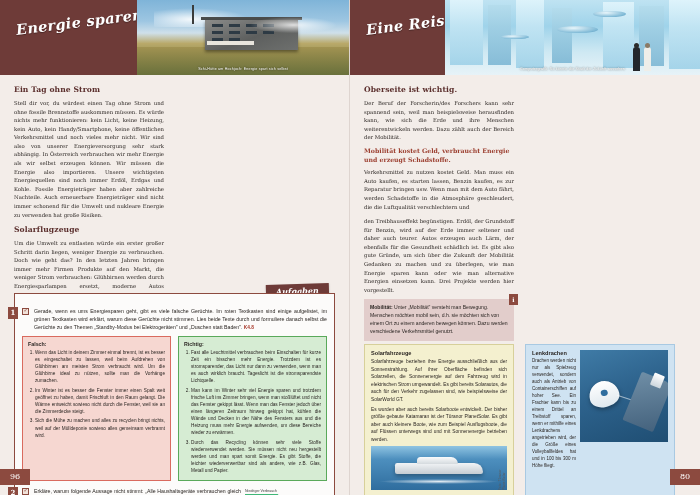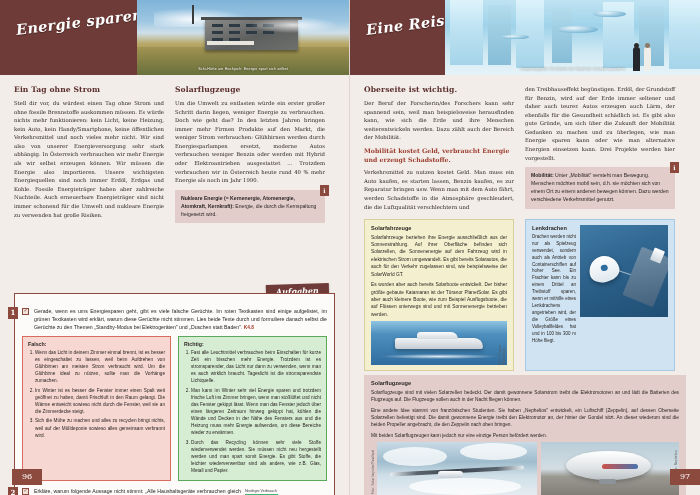--- a/index.html
+++ b/index.html
@@ -56,21 +56,21 @@
   .fz.glass { background:linear-gradient(180deg, rgba(225,245,252,.9), rgba(150,205,230,.8)); }
   .fdisk { position:absolute; border-radius:50%;
     background:radial-gradient(ellipse at 40% 30%, #e9f6fb, #7eb9d6 70%, #4b88ab); }
   .fpeople { position:absolute; right:16%; bottom:6%; width:26px; height:28px; }
   .fperson { position:absolute; bottom:0; width:7px; height:24px; background:#23262b; border-radius:3px 3px 0 0; }
   .fperson.b { background:#efeee9; }
   .fhead { position:absolute; top:-4px; left:1px; width:5px; height:5px; border-radius:50%; background:#2b2b2b; }
 
   
   .body-area { padding:10px 14px 0 14px; position:relative; }
-  .cols { display:flex; gap:11px; }
+  .cols { display:flex; gap:1px;flex-direction:column; }
   .col { width:150px; }
   h3.sec {
     font-family:"DejaVu Serif", serif; font-weight:700; font-size:7.6px; color:#5b2f2d;
     margin:0 0 5px 0; letter-spacing:.1px;
   }
   p.body {
     font-family:"DejaVu Serif", serif; font-size:5.3px; line-height:1.62;
     color:#2a2522; margin:0 0 5px 0; text-align:justify; hyphens:auto;
   }
   .sub-red {
@@ -178,21 +178,21 @@
     background:#8d9399; border-radius:2px; }
   .vcredit { position:absolute; left:0; top:8px; font-size:3px; color:#5b5b5b;
     writing-mode:vertical-rl; transform:rotate(180deg); letter-spacing:.2px; }
   .vcredit.right { left:auto; right:1px; }
 
   
   .pagenum {
     position:absolute; bottom:10px; width:30px; height:16px; background:#8c4a3f; color:#fff;
     font-family:"DejaVu Serif", serif; font-size:8px; text-align:center; line-height:16px;
   }
-  .pagenum.left { left:12px; }
+  .pagenum.left { left:0; }
   .pagenum.right { right:0; }
 </style>
 </head>
 <body>
 
 <div class="spread">
 
   <div class="page page-left">
 
     <div class="banner">
@@ -382,16 +382,16 @@
           <div class="photo-zepp">
             <div class="zepp-body"></div>
             <div class="zepp-stripe"></div>
             <div class="zepp-gond"></div>
             <div class="vcredit right">Foto: Nephelios</div>
           </div>
         </div>
       </div>
     </div>
 
-    <div class="pagenum right">97</div>
+    <div class="pagenum right">80</div>
   </div>
 
 </div>
 
 </body></html>

